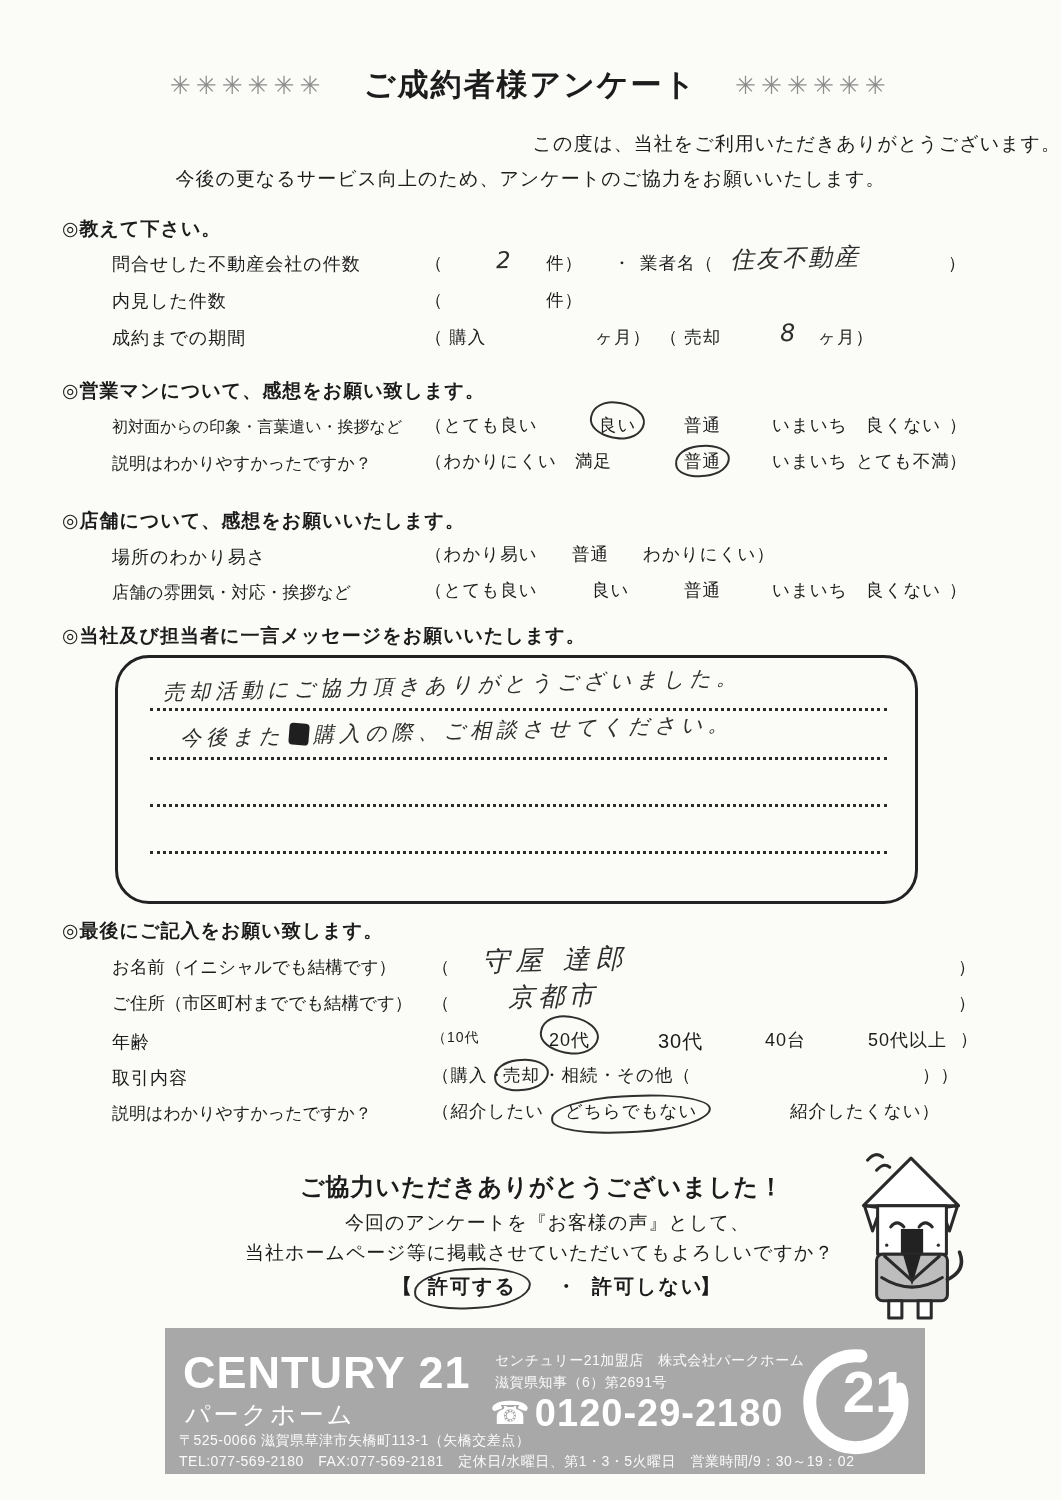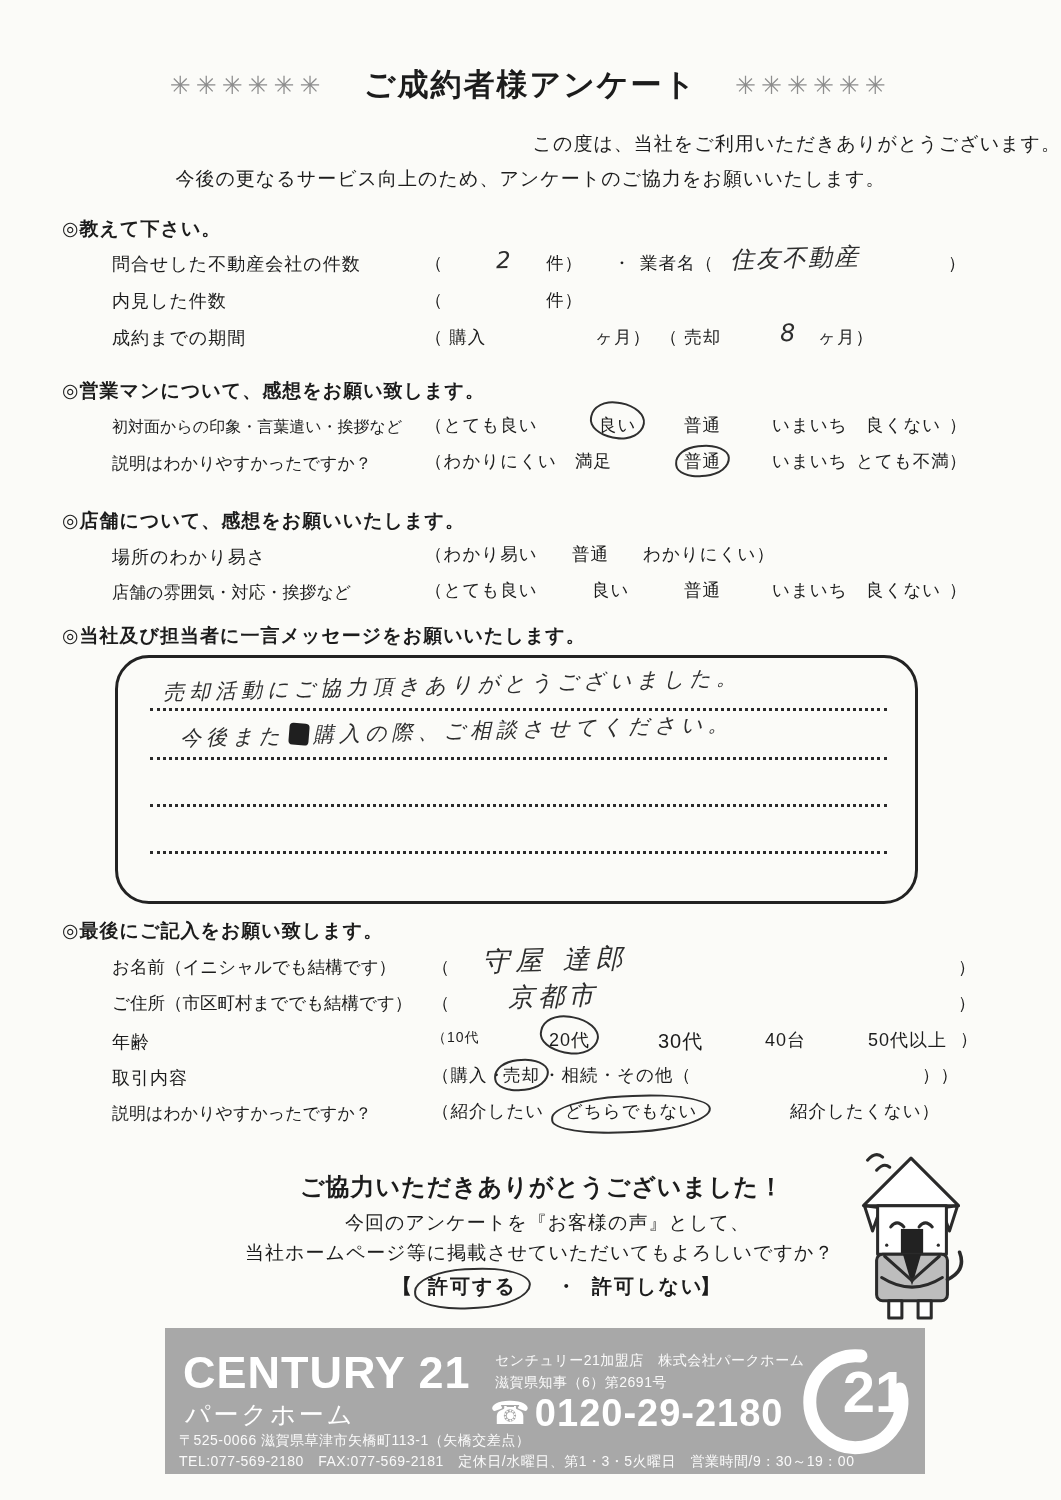--- a/index.html
+++ b/index.html
@@ -195,20 +195,20 @@
 
   <div class="band" style="background:#a8a8a8;">
     <div class="abs w brand" style="left:18px;top:22px;">CENTURY 21</div>
     <div class="abs w brand-sub" style="left:20px;top:74px;">パークホーム</div>
     <div class="abs w band-small" style="left:330px;top:24px;">センチュリー21加盟店　株式会社パークホーム</div>
     <div class="abs w band-small" style="left:330px;top:46px;">滋賀県知事（6）第2691号</div>
     <div class="abs w phone" style="left:325px;top:66px;">
       <span class="phone-ic">☎</span><span>0120-29-2180</span>
     </div>
     <div class="abs w band-small" style="left:14px;top:104px;">〒525-0066 滋賀県草津市矢橋町113-1（矢橋交差点）</div>
-    <div class="abs w band-small" style="left:14px;top:125px;">TEL:077-569-2180　FAX:077-569-2181　定休日/水曜日、第1・3・5火曜日　営業時間/9：30～19：00</div>
+    <div class="abs w band-small" style="left:14px;top:125px;">TEL:077-569-2180　FAX:077-569-2181　定休日/水曜日、第1・3・5火曜日　営業時間/9：30～19：02</div>
     <svg class="abs" style="left:630px;top:6px;" width="126" height="134" viewBox="0 0 126 134">
       <path d="M 105 55 A 46 46 0 1 1 66 22" fill="none" stroke="#ffffff" stroke-width="13" stroke-linecap="round"></path>
       <text x="80" y="78" font-size="58" font-weight="bold" fill="#ffffff" font-family="Liberation Sans, sans-serif" text-anchor="middle">21</text>
     </svg>
   </div>
 
 </div>
 
 </body></html>

